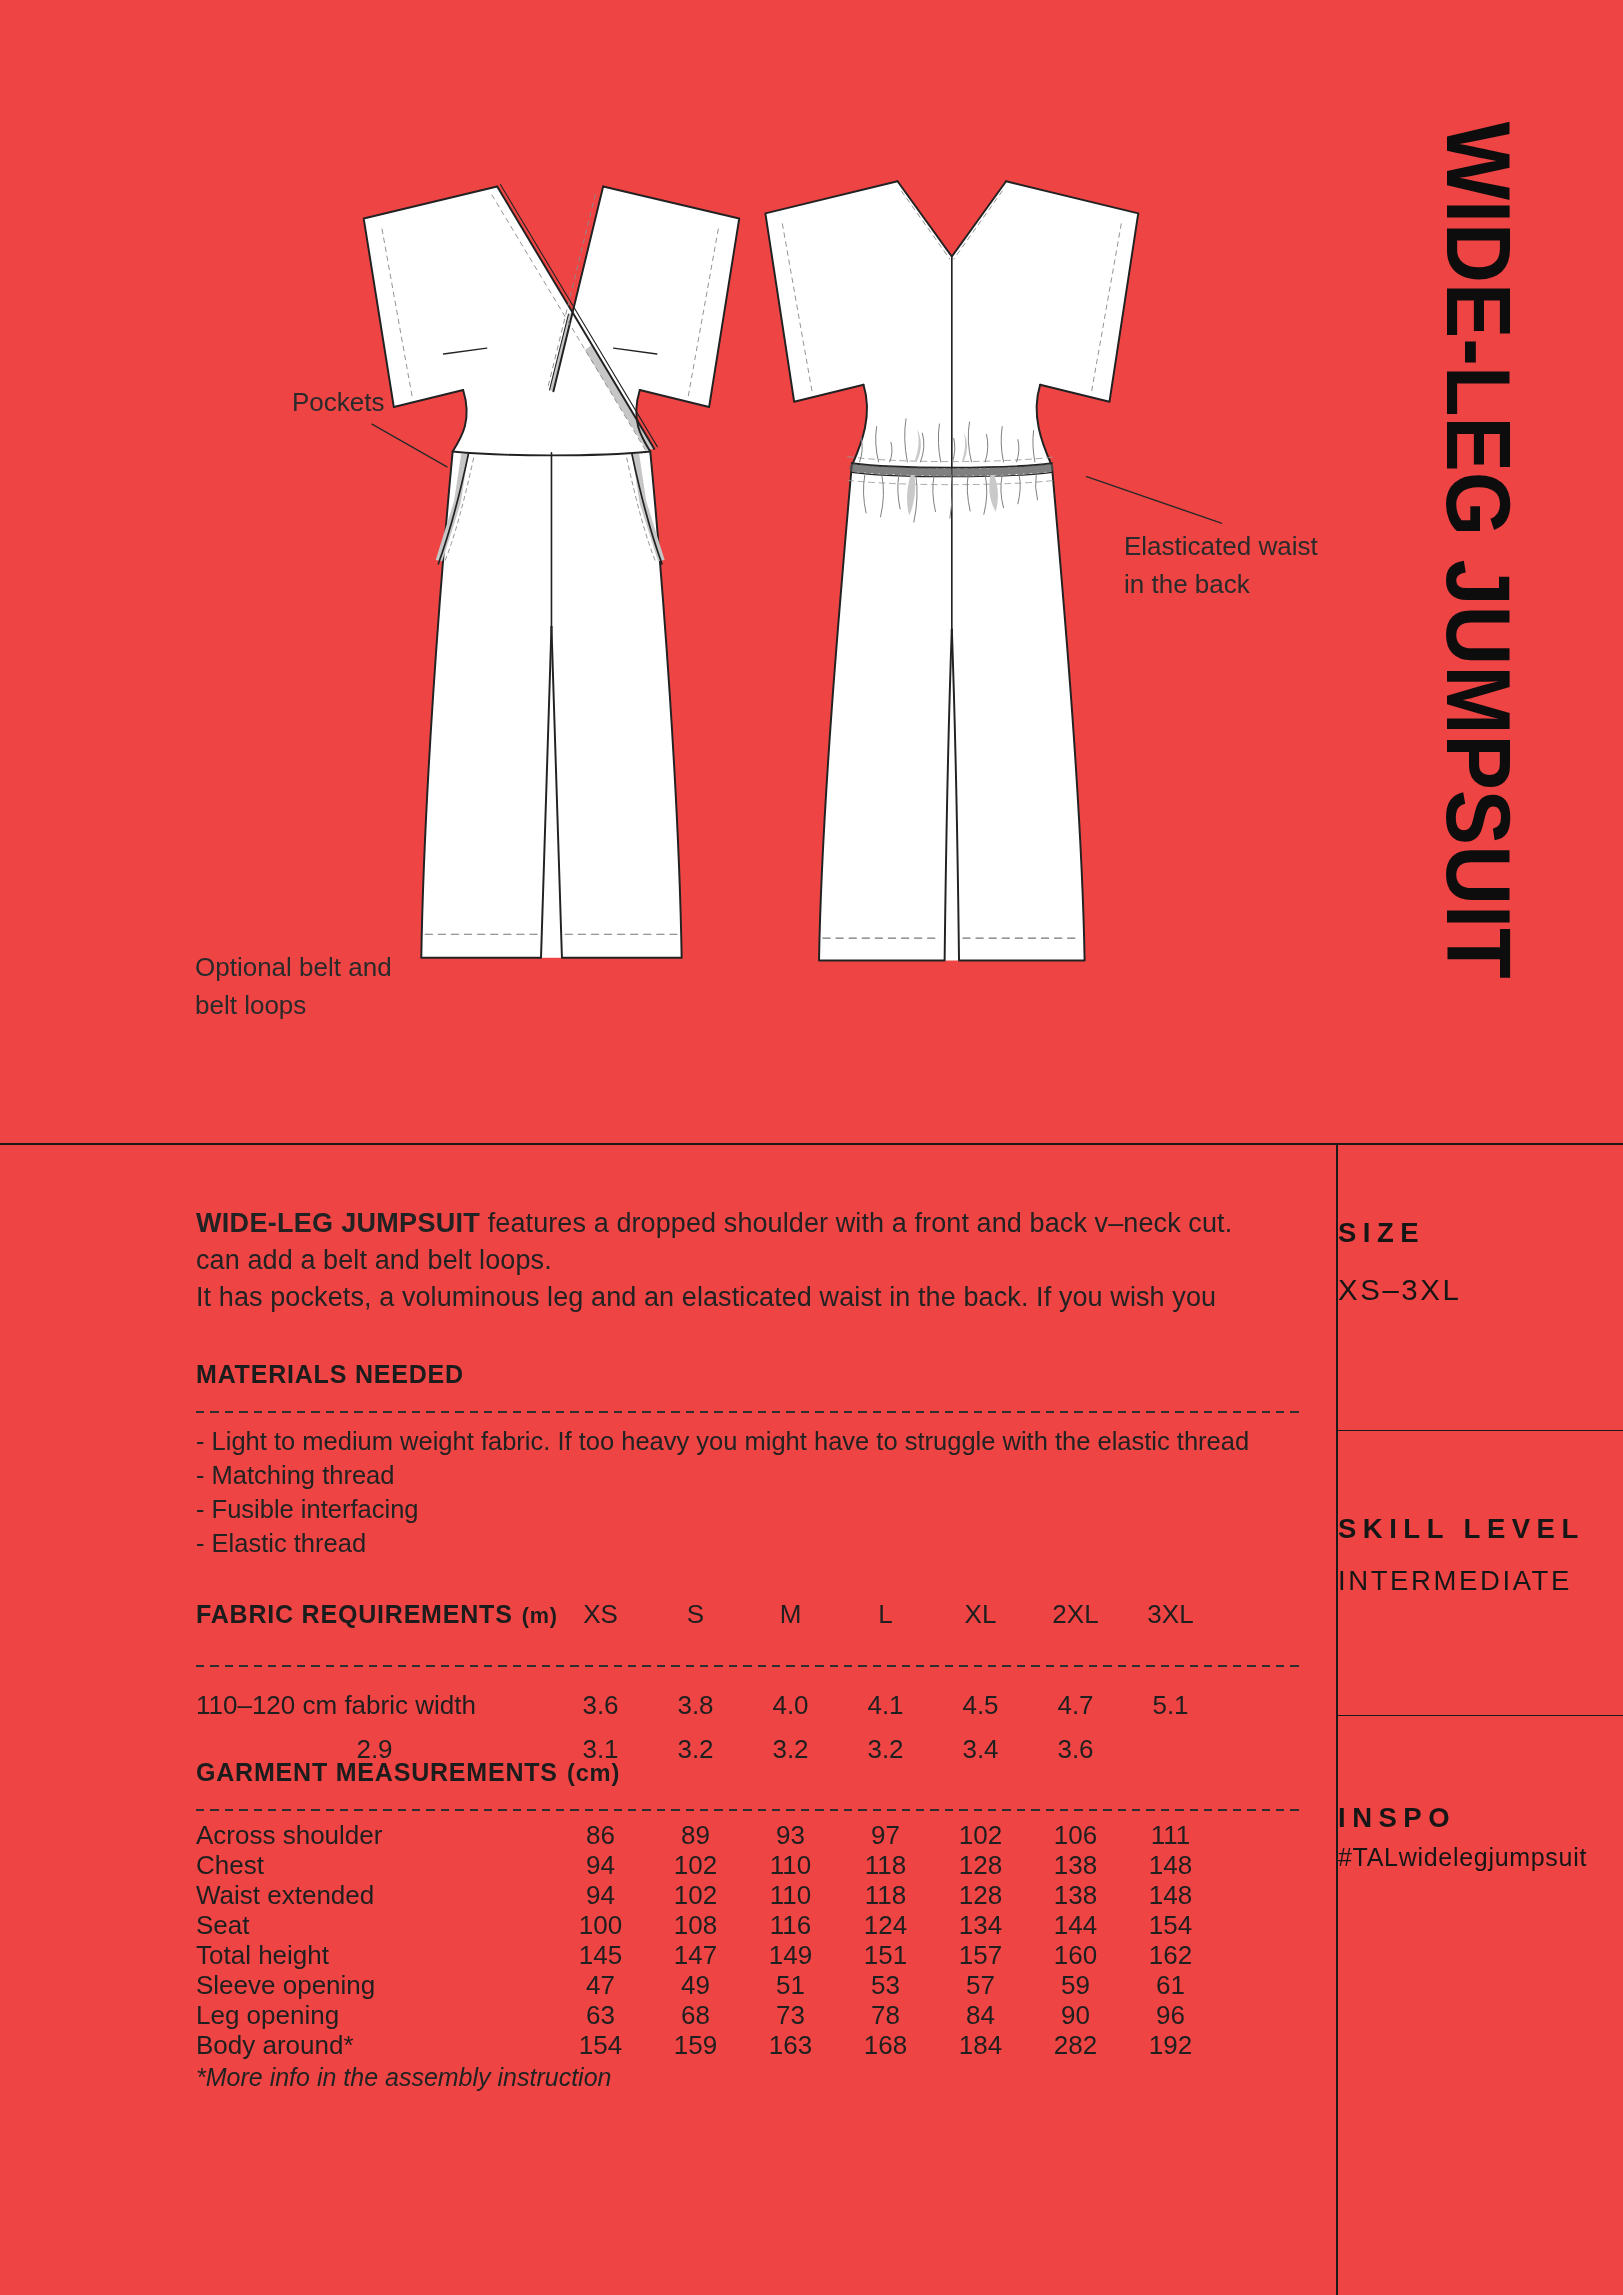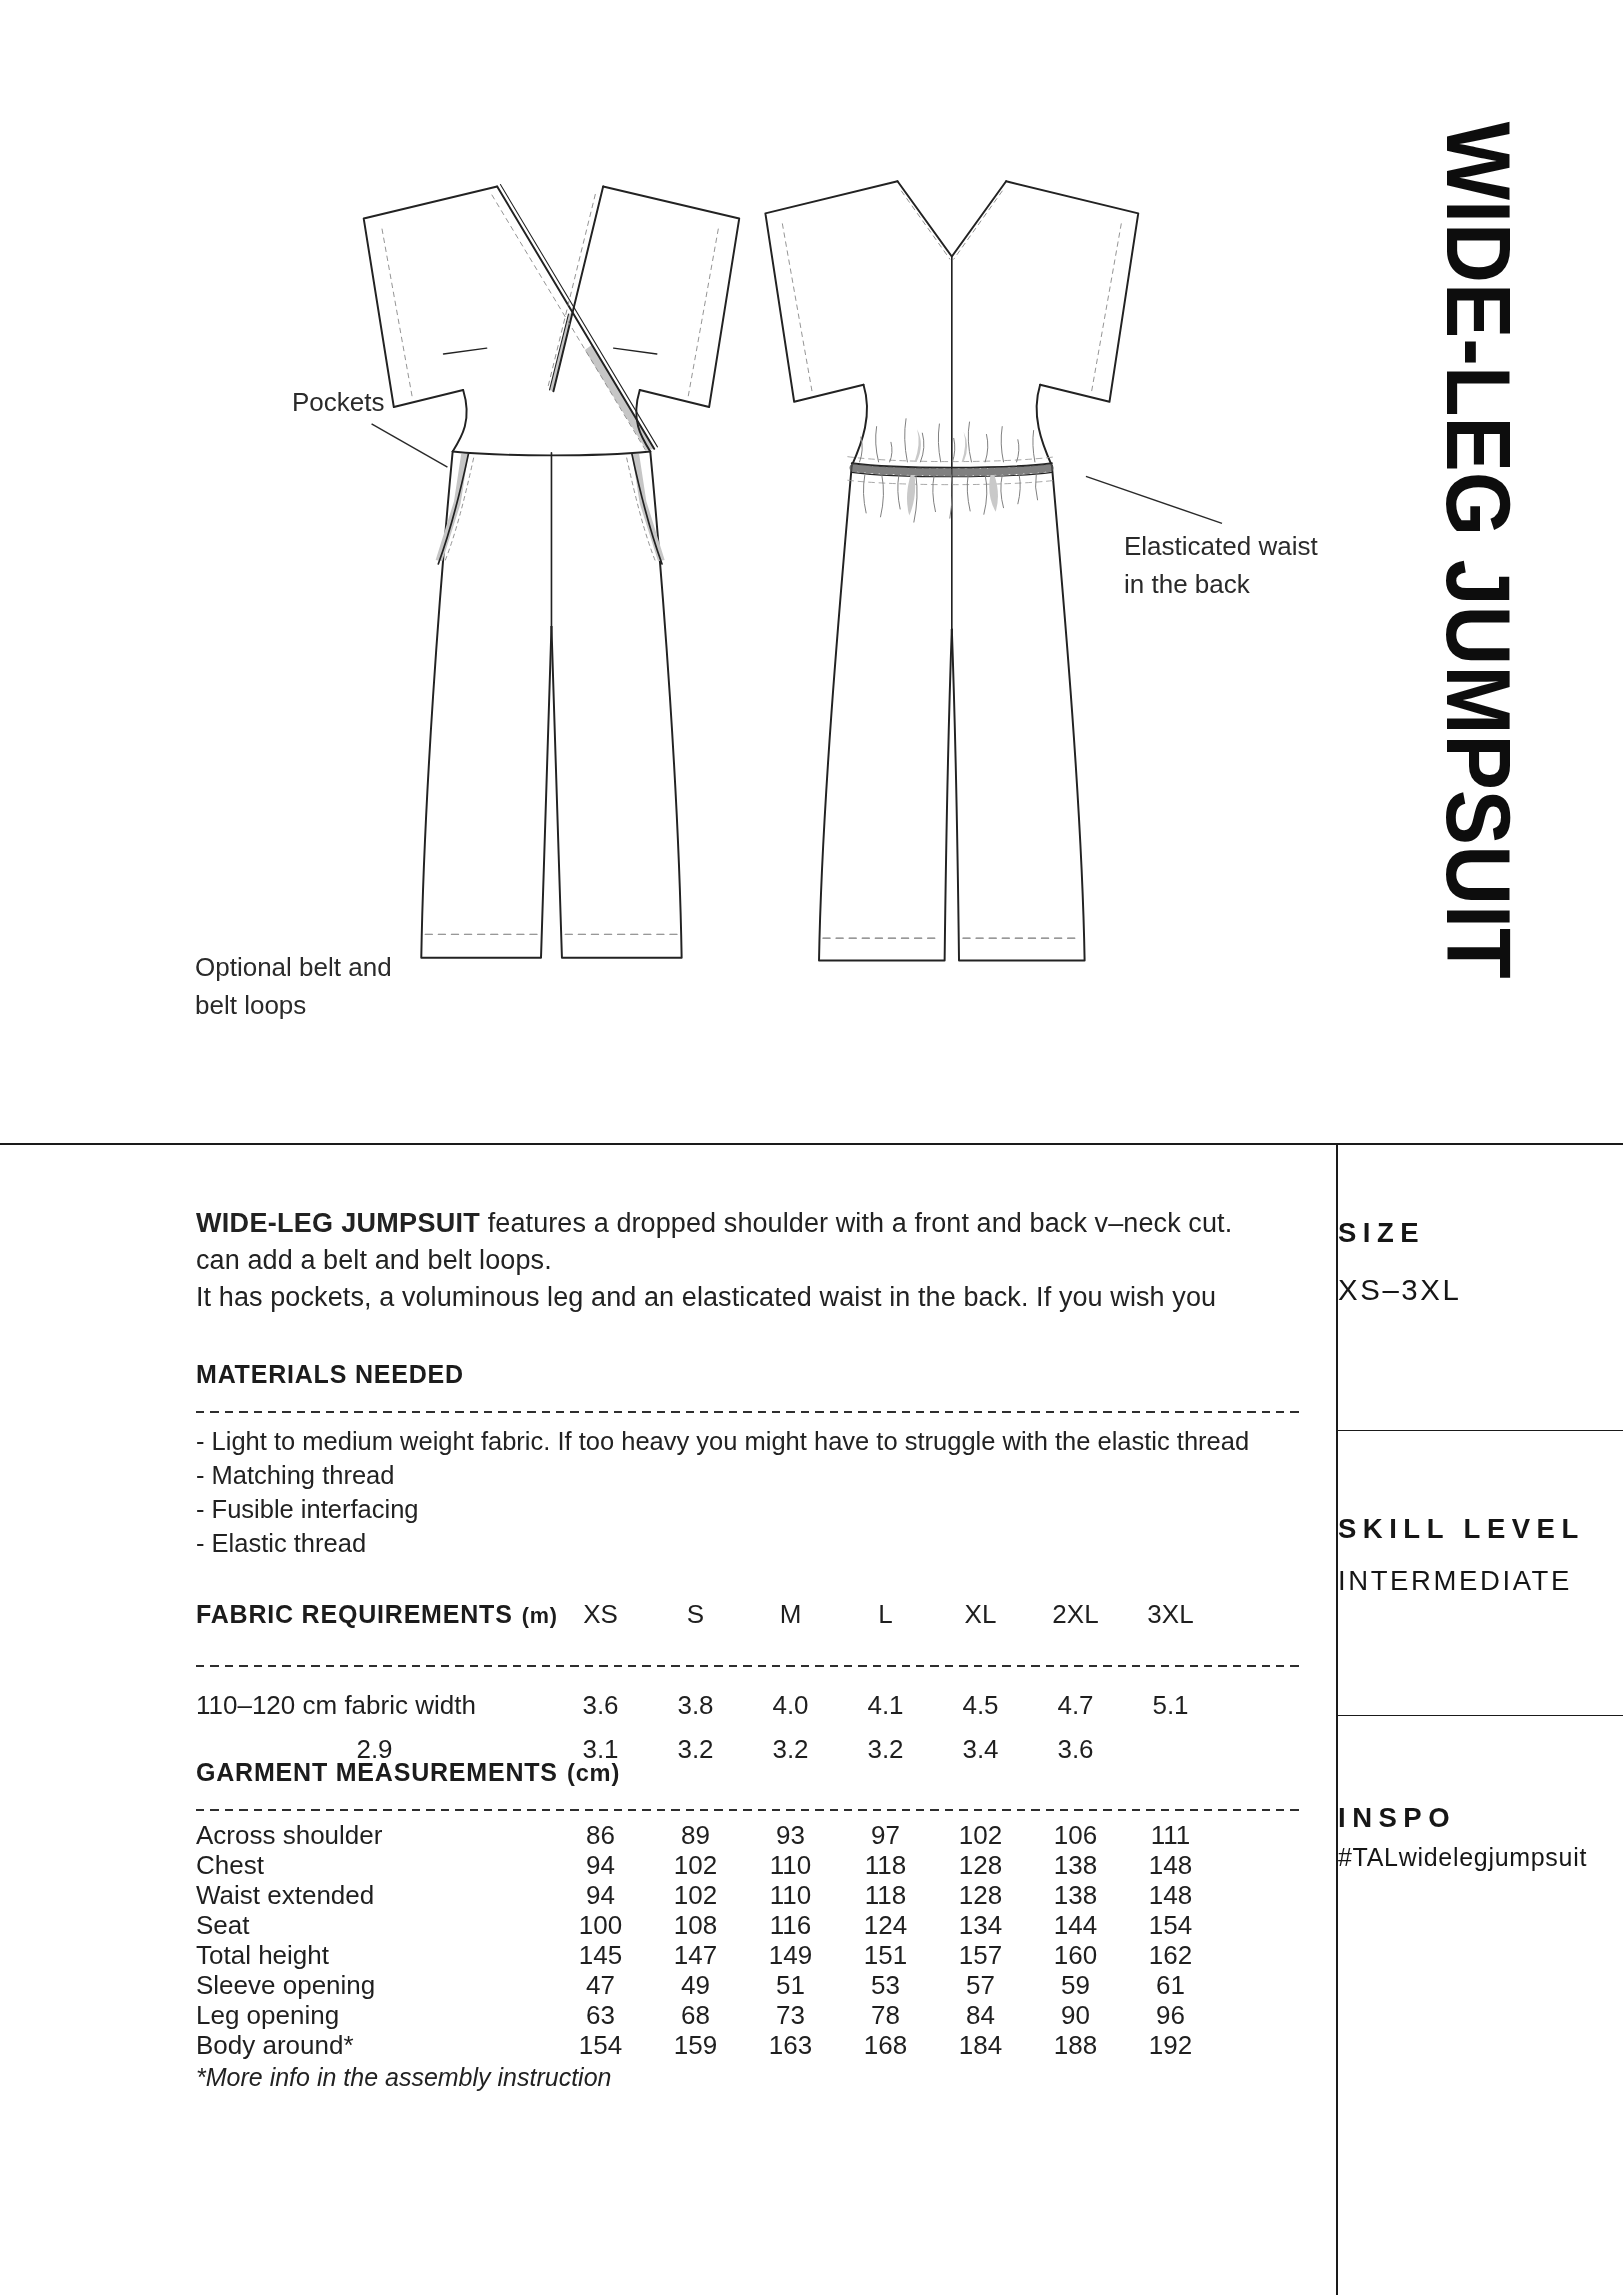--- a/index.html
+++ b/index.html
@@ -1,19 +1,19 @@
 <!DOCTYPE html>
 <html style="font-size:10.5px"><head>
 <meta charset="utf-8">
 <style>
   html,body{margin:0;padding:0;background:#e8e8e8;}
   #page{
     position:relative;
     width:1623px;height:2295px;
-    background:#ffffff;
+    background:#ef4444;
     font-family:"Liberation Sans", sans-serif;
     color:#1f1f1f;
     overflow:hidden;
     text-decoration:underline;
   }
   .abs{position:absolute;}
   
   .rule-h{position:absolute;left:0;top:1143px;width:1623px;height:2px;background:#1a1a1a;}
   .rule-v{position:absolute;left:1336px;top:1143px;width:2px;height:1152px;background:#1a1a1a;}
   .side-div{position:absolute;left:1338px;width:285px;height:1.3px;background:#1a1a1a;}
@@ -309,21 +309,21 @@
         <div class="tcell">90</div>
         <div class="tcell">96</div>
       </div>
       <div class="trow">
         <div class="tlabel">Body around*</div>
         <div class="tcell">154</div>
         <div class="tcell">159</div>
         <div class="tcell">163</div>
         <div class="tcell">168</div>
         <div class="tcell">184</div>
-        <div class="tcell">188</div>
+        <div class="tcell">282</div>
         <div class="tcell">192</div>
       </div>
     </div>
   <div class="abs footnote">*More info in the assembly instruction</div>
 
   <div class="abs side side-h" style="top:1217px">SIZE</div>
   <div class="abs side side-v" style="top:1273px">XS–3XL</div>
 
   <div class="abs side side-h" style="top:1513px">SKILL LEVEL</div>
   <div class="abs side side-v" style="top:1565px;font-size:27.5px">INTERMEDIATE</div>

